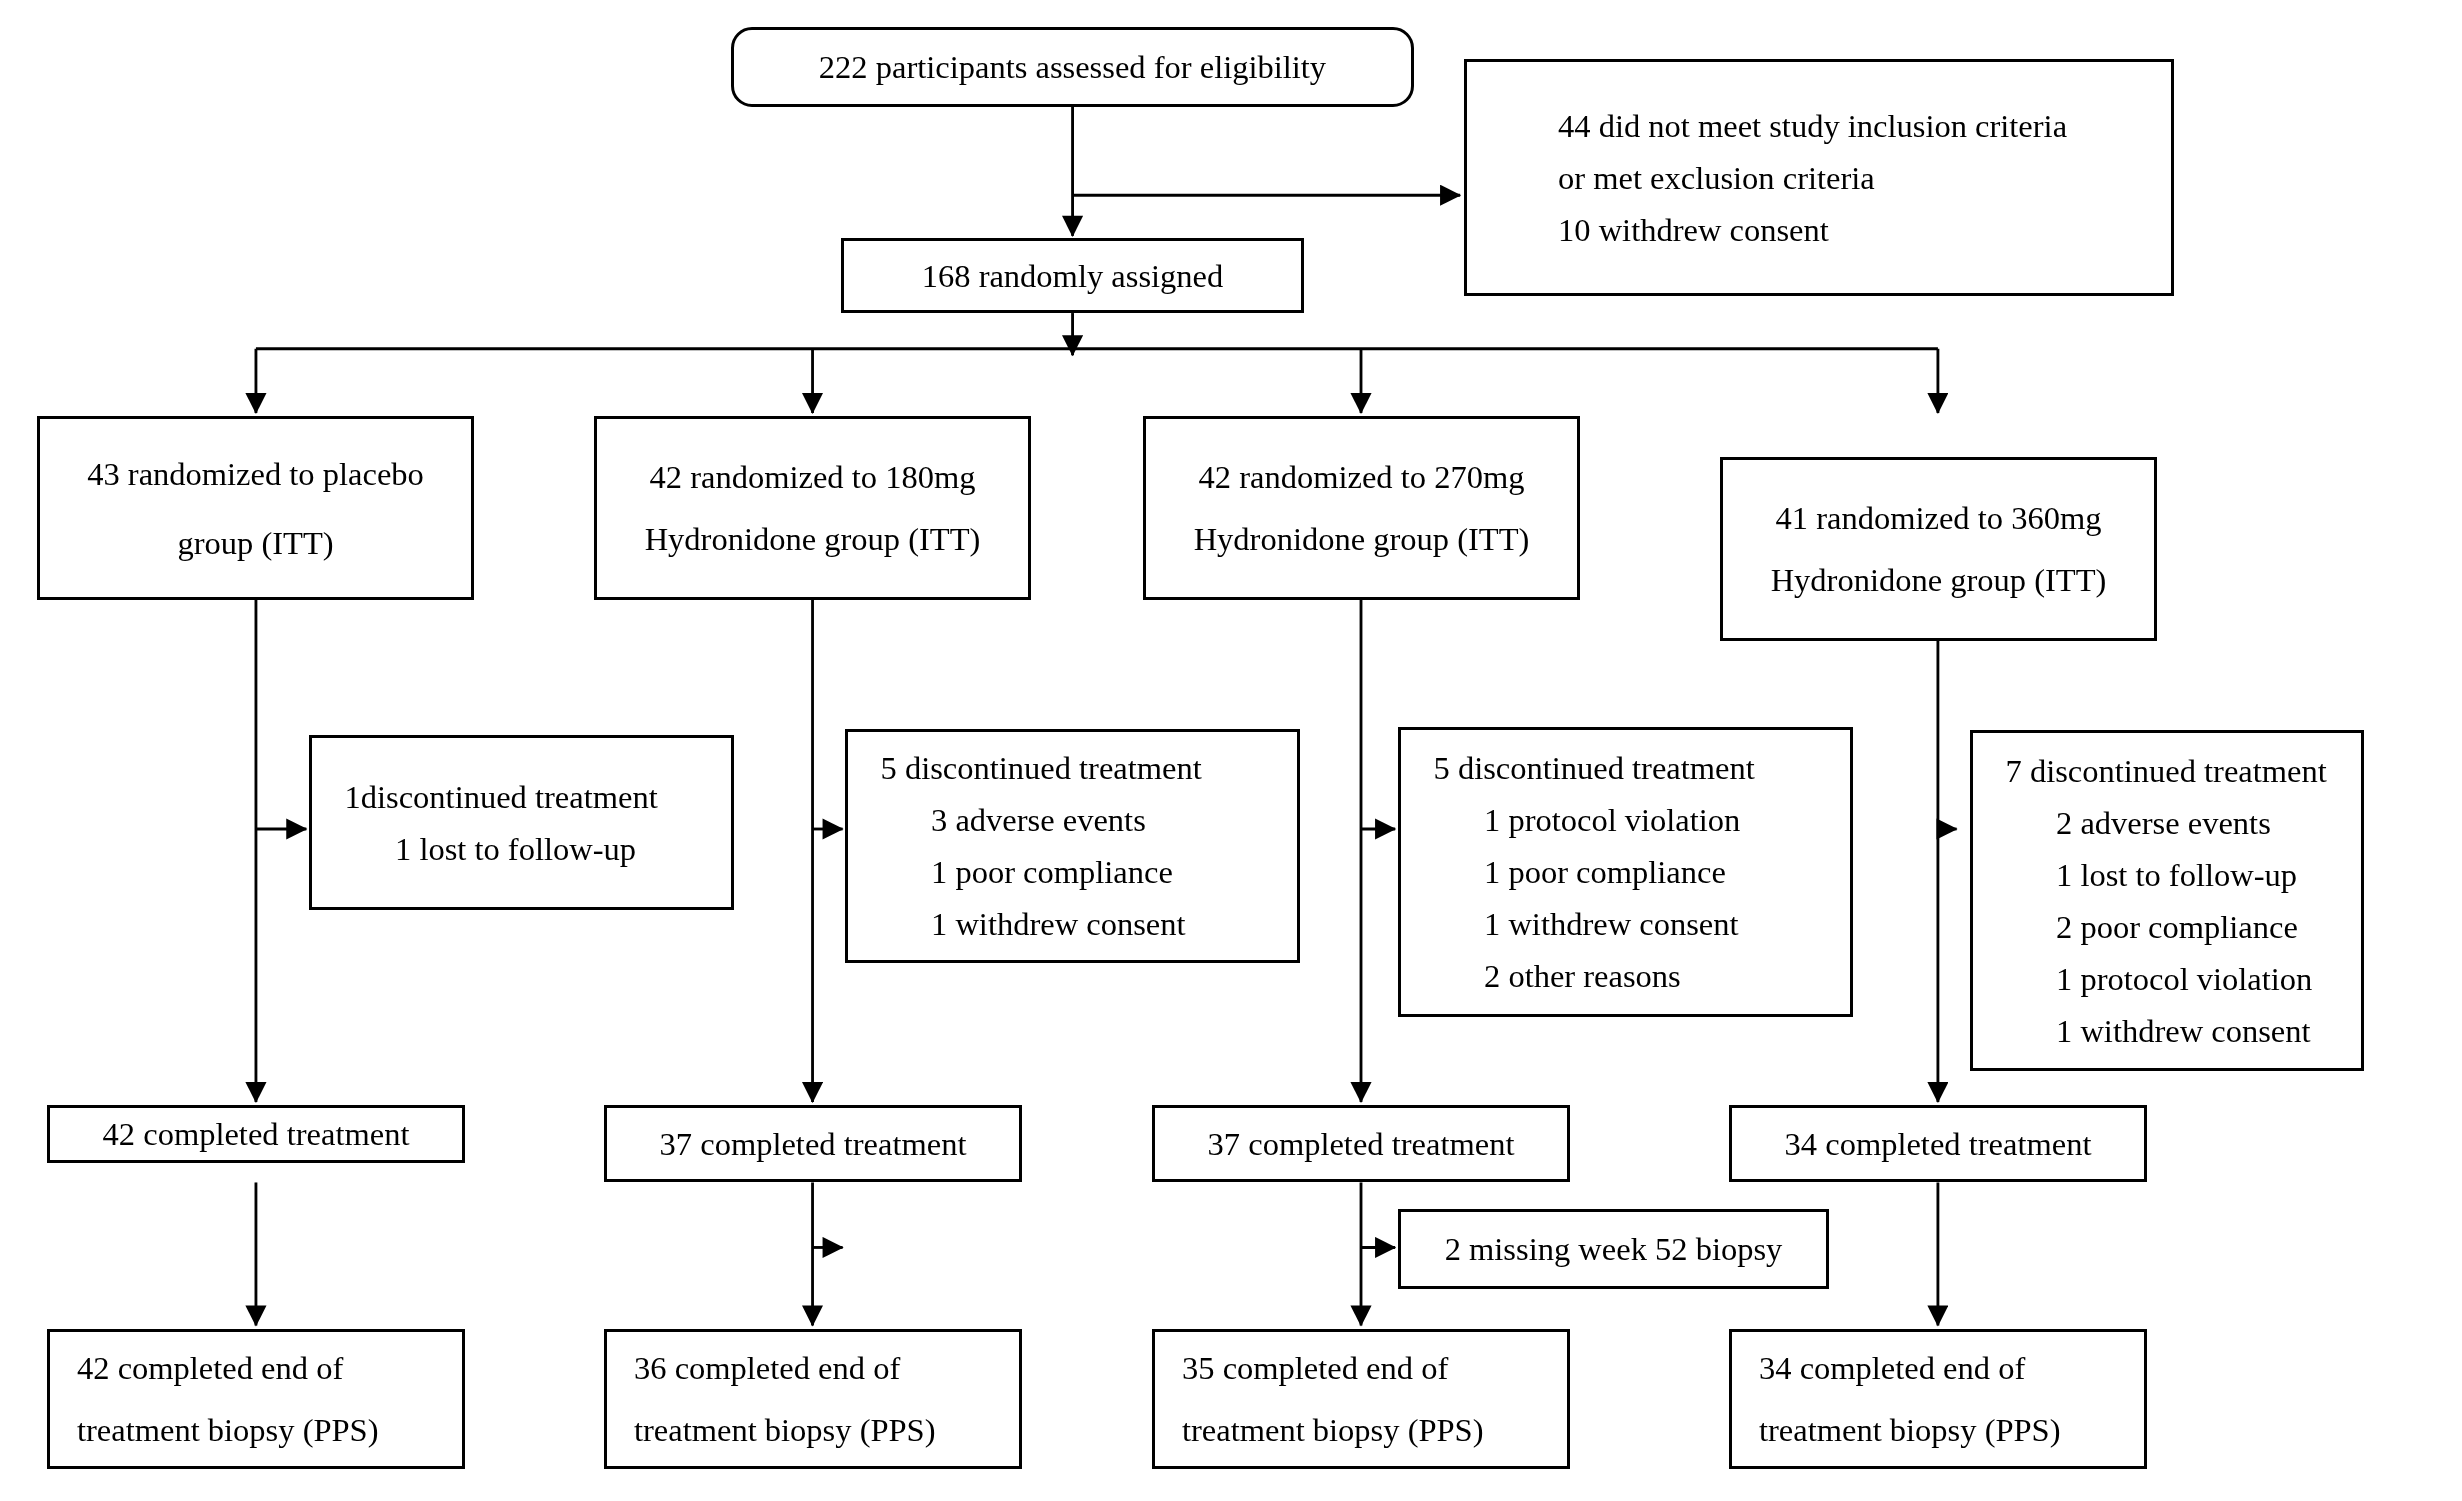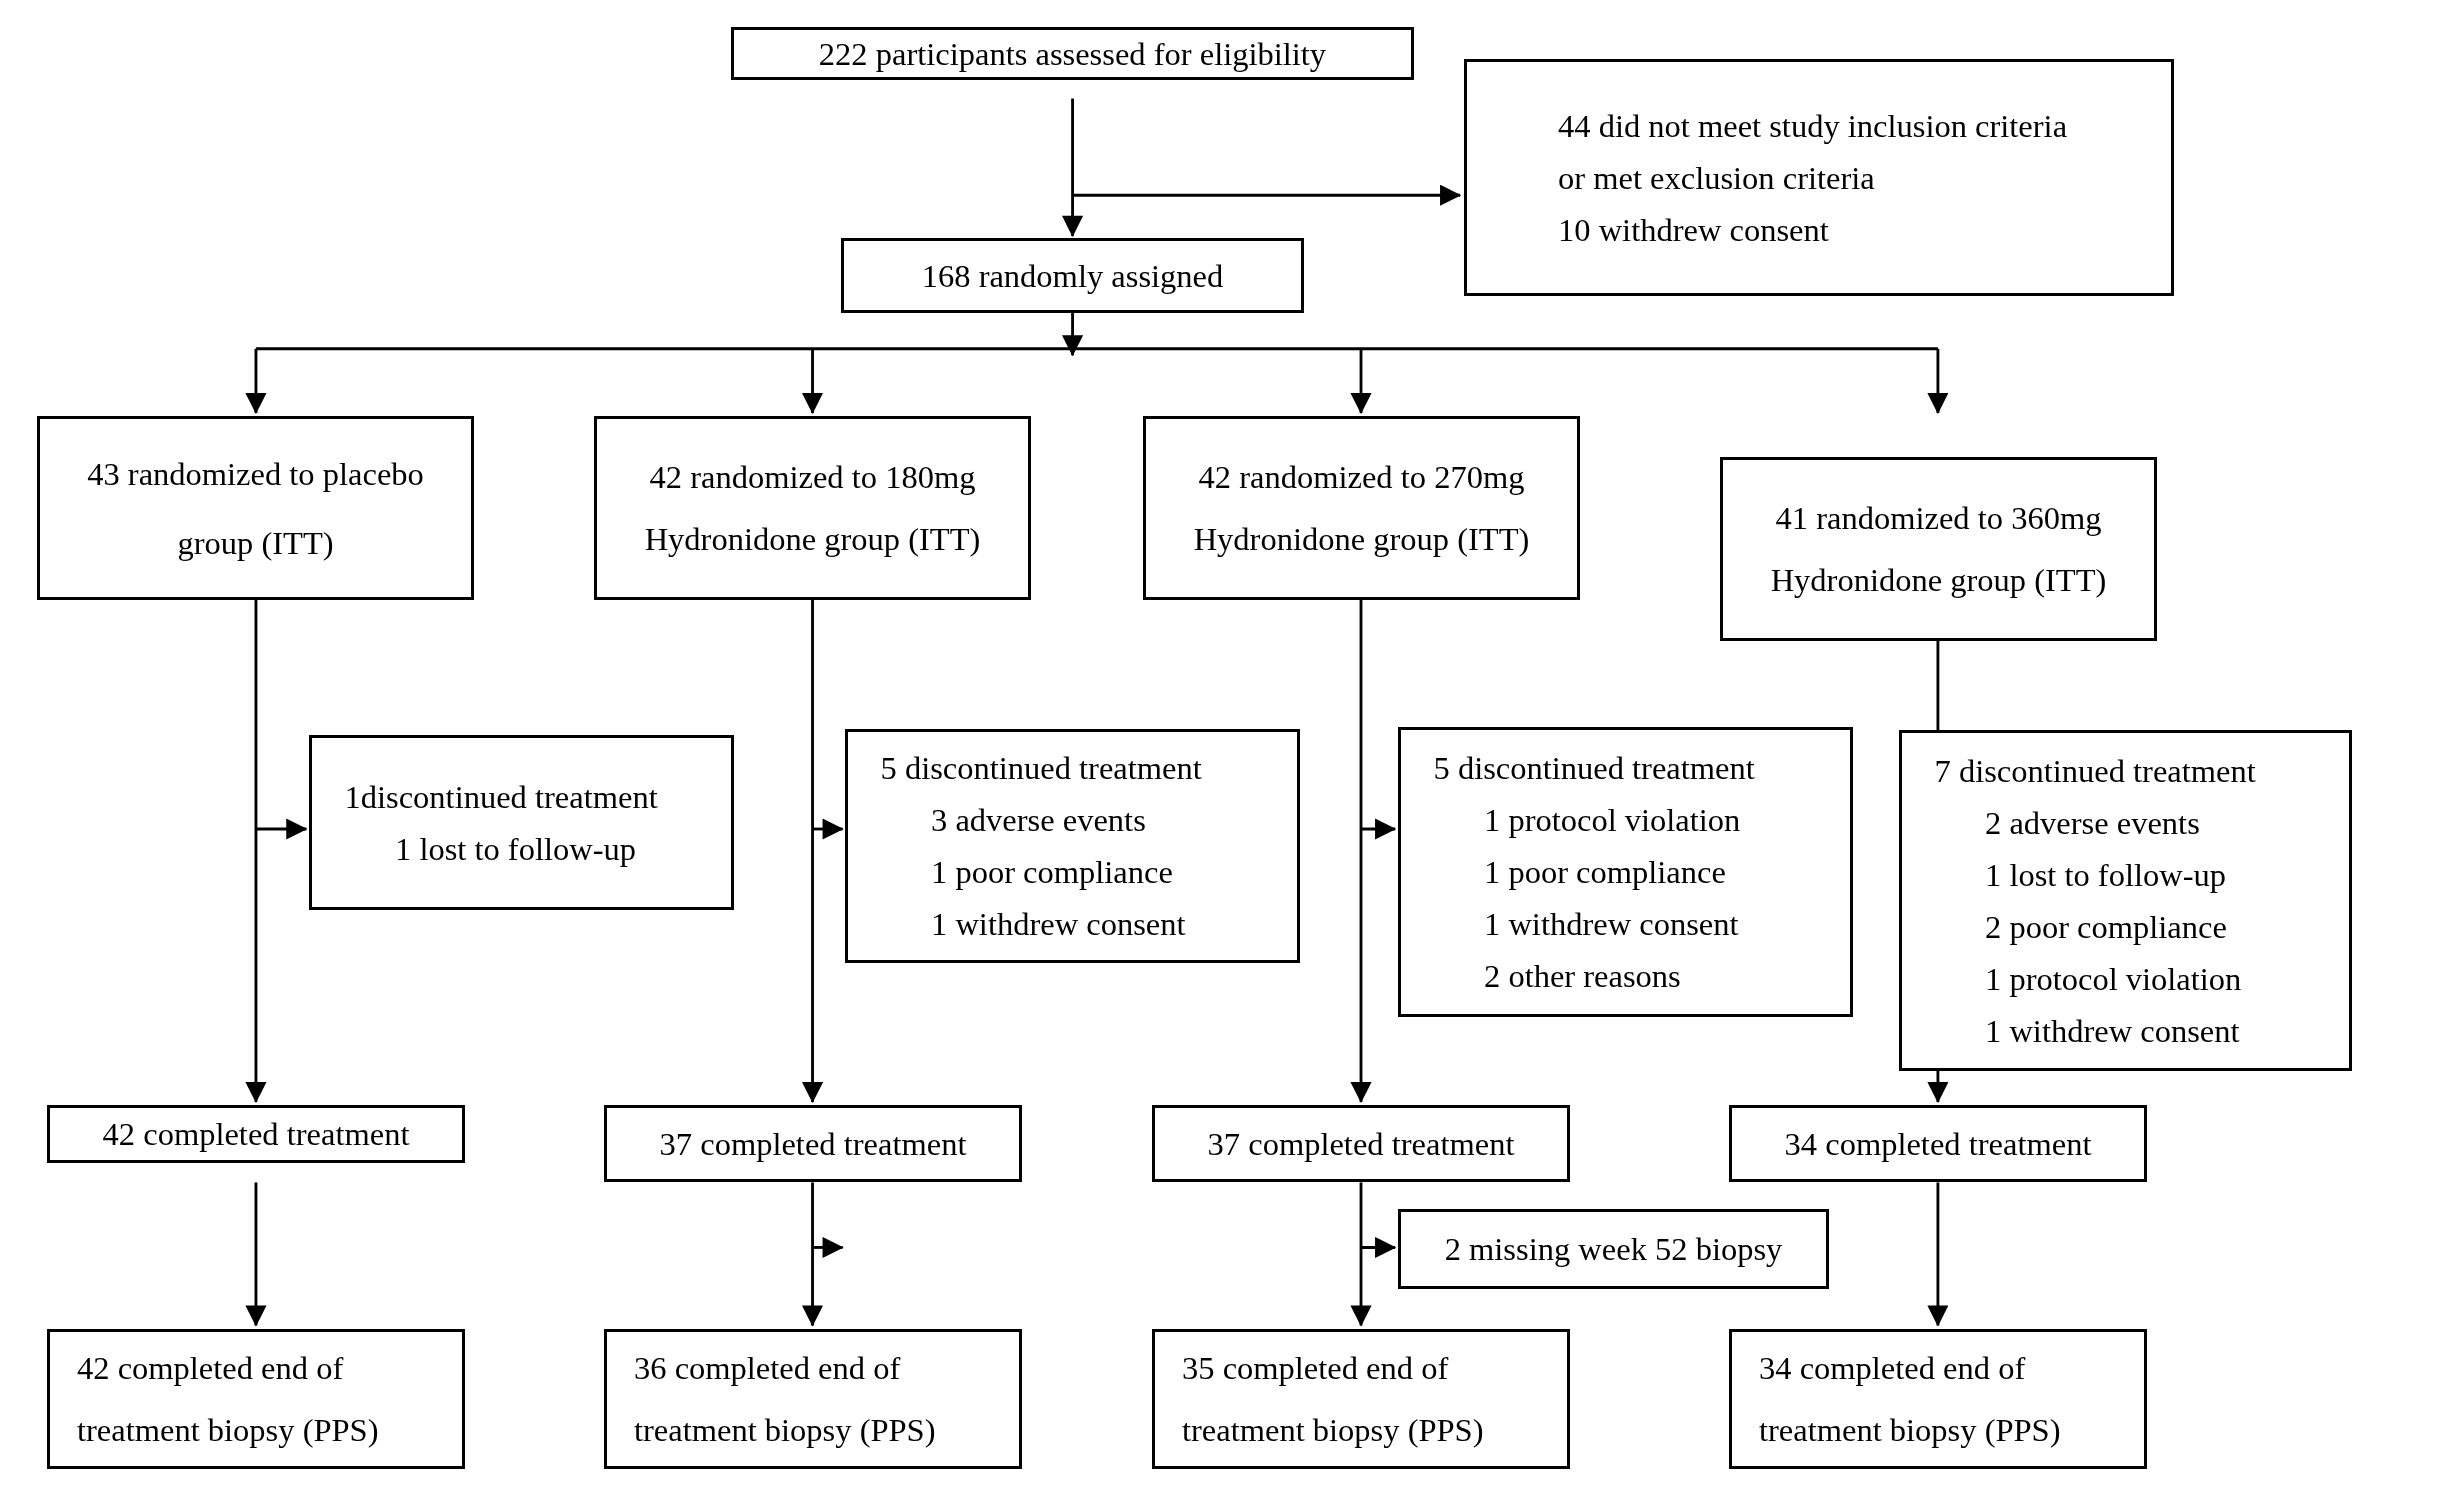--- a/index.html
+++ b/index.html
@@ -86,21 +86,21 @@
 
     <path class="arrow" marker-end="url(#ah)" d="M315,1455 L315,1631"></path>
     <path class="arrow" marker-end="url(#ah)" d="M1000,1455 L1000,1631"></path>
     <path class="arrow" marker-end="url(#ah)" d="M1675,1455 L1675,1631"></path>
     <path class="arrow" marker-end="url(#ah)" d="M2385,1455 L2385,1631"></path>
 
     <path class="arrow" marker-end="url(#ah)" d="M1000,1535 L1037,1535"></path>
     <path class="arrow" marker-end="url(#ah)" d="M1675,1535 L1717,1535"></path>
   </svg>
 
-  <div class="box center" style="left:731px; top:27px; width:683px; height:53px;">
+  <div class="box center" style="left:731px; top:27px; width:683px; height:80px;border-radius:21px;">
     <div>222 participants assessed for eligibility</div>
   </div>
 
   <div class="box" style="left:1464px; top:59px; width:710px; height:237px;">
     <div class="inelig-item">44 did not meet study inclusion criteria</div>
     <div class="inelig-item">or met exclusion criteria</div>
     <div class="inelig-item">10 withdrew consent</div>
   </div>
 
   <div class="box center" style="left:841px; top:238px; width:463px; height:75px;">
@@ -134,21 +134,21 @@
     <div class="item">1 poor compliance</div>
     <div class="item">1 withdrew consent</div>
   </div>
   <div class="box" style="left:1398px; top:727px; width:455px; height:290px;">
     <div class="hdr">5 discontinued treatment</div>
     <div class="item">1 protocol violation</div>
     <div class="item">1 poor compliance</div>
     <div class="item">1 withdrew consent</div>
     <div class="item">2 other reasons</div>
   </div>
-  <div class="box" style="left:1899px; top:730px; width:453px; height:341px;">
+  <div class="box" style="left:1970px; top:730px; width:394px; height:341px;">
     <div class="hdr">7 discontinued treatment</div>
     <div class="item">2 adverse events</div>
     <div class="item">1 lost to follow-up</div>
     <div class="item">2 poor compliance</div>
     <div class="item">1 protocol violation</div>
     <div class="item">1 withdrew consent</div>
   </div>
 
   <div class="box center" style="left:47px; top:1105px; width:418px; height:58px;">
     <div>42 completed treatment</div>

